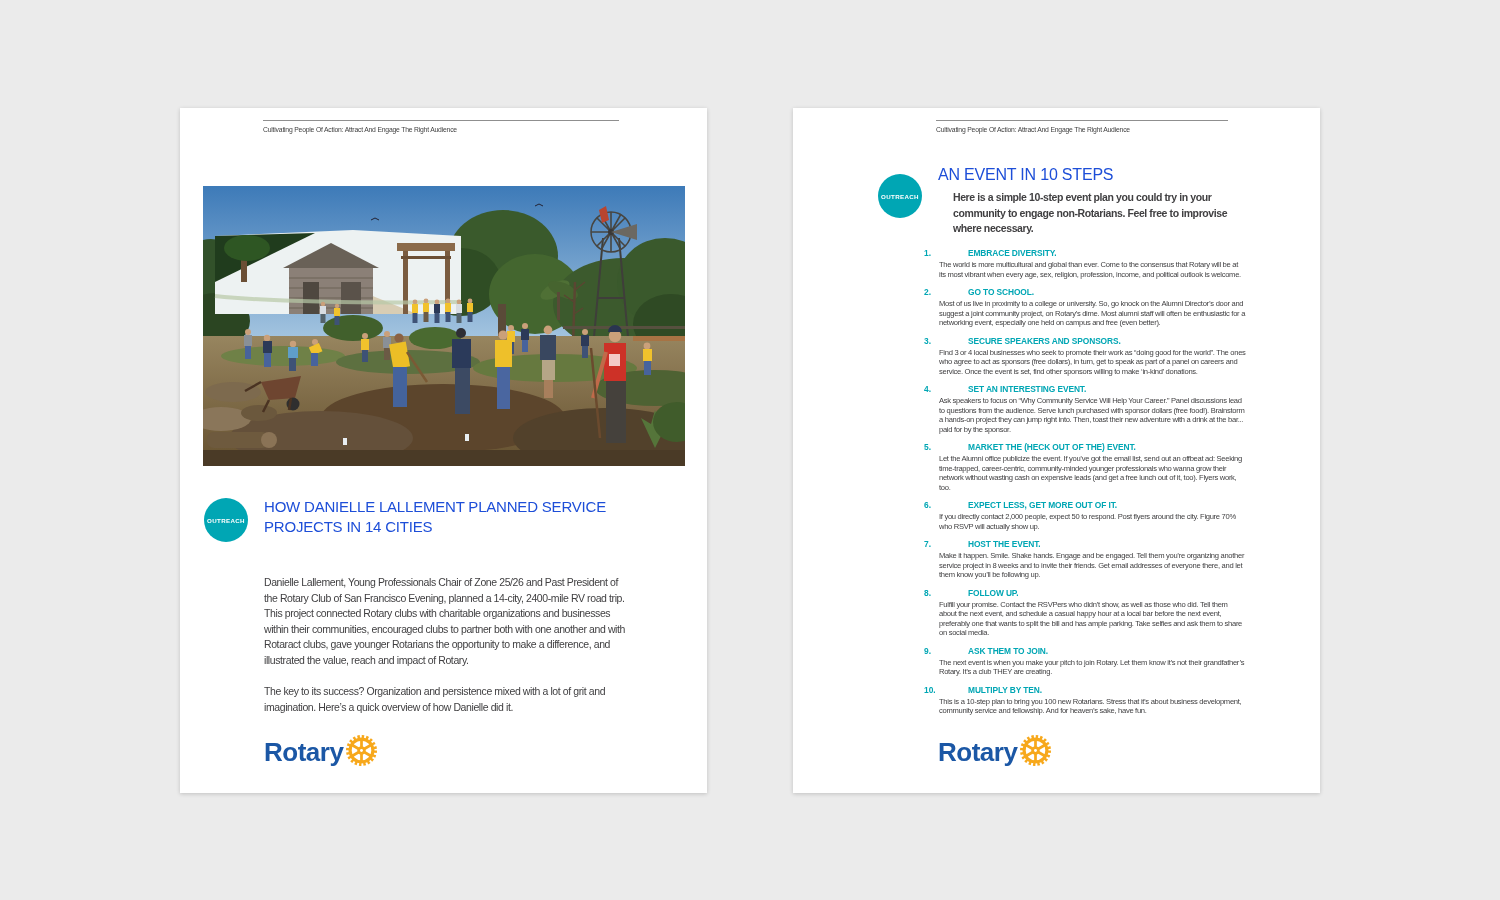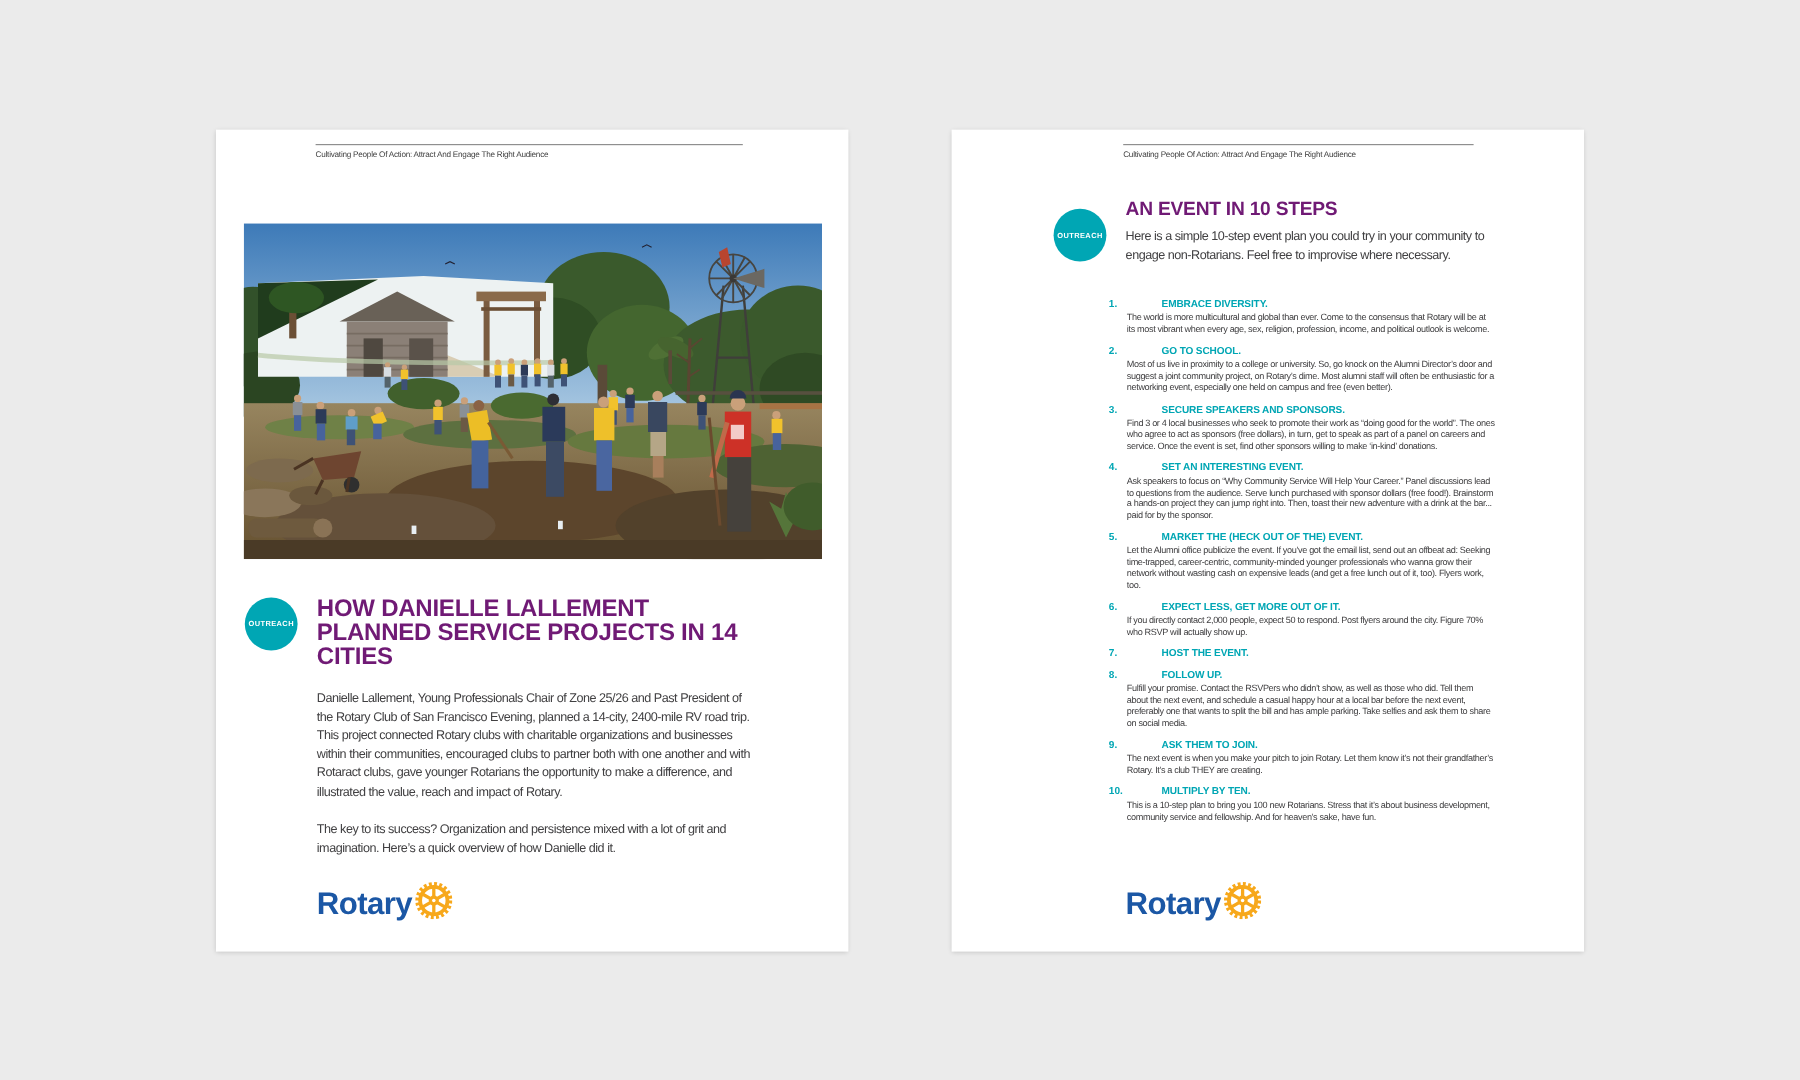--- a/index.html
+++ b/index.html
@@ -25,31 +25,31 @@
 
   .badge {
     position:absolute; width:44px; height:44px; border-radius:50%;
     background:#00a6b4; display:flex; align-items:center; justify-content:center;
   }
   .badge span { color:#ffffff; font-weight:bold; font-size:6.2px; letter-spacing:.35px; }
   .page-left  .badge { left:24px; top:390px; }
   .page-right .badge { left:85px; top:66px; }
 
   .doc-title {
-    position:absolute; color:#701a75; font-weight:bold;
-  }
-  .page-left .doc-title { left:84px; top:389px; width:366px; font-size:20px; line-height:20px; letter-spacing:-0.2px; }
+    position:absolute; color:#1d4ed8; font-weight:normal;
+  }
+  .page-left .doc-title { left:84px; top:389px; width:366px; font-size:15px; line-height:20px; letter-spacing:-0.2px; }
   .page-right .doc-title { left:145px; top:58px; width:330px; font-size:16px; letter-spacing:-0.2px; }
 
   .body-col { position:absolute; left:84px; top:467px; width:362px; }
   .body-col p { font-size:10.5px; line-height:15.5px; letter-spacing:-0.4px; color:#414042; margin-bottom:16px; }
 
   .intro {
-    position:absolute; left:145px; top:82px; width:302px;
-    font-size:10.5px; line-height:15.5px; letter-spacing:-0.4px; color:#414042;
+    position:absolute; left:160px; top:82px; width:302px;
+    font-size:10.5px; line-height:15.5px; letter-spacing:-0.4px; color:#414042;font-weight:bold;
   }
 
   .steps { position:absolute; left:131px; top:140px; width:322px; }
   .step { position:relative; padding-left:15px; margin-bottom:8px; }
   .step-num {
     position:absolute; left:0; top:0; width:14px;
     color:#00a6b4; font-weight:bold; font-size:8.4px;
   }
   .step-title { color:#00a6b4; font-weight:bold; font-size:8.4px; letter-spacing:-0.1px; margin-bottom:2px;margin-left:29px; }
   .step-body  { font-size:7.6px; line-height:9.5px; letter-spacing:-0.3px; color:#414042; }
@@ -313,20 +313,21 @@
       <div class="step-body">Let the Alumni office publicize the event. If you’ve got the email list, send out an offbeat ad: Seeking time-trapped, career-centric, community-minded younger professionals who wanna grow their network without wasting cash on expensive leads (and get a free lunch out of it, too). Flyers work, too.</div>
     </div>
     <div class="step">
       <span class="step-num">6.</span>
       <div class="step-title">EXPECT LESS, GET MORE OUT OF IT.</div>
       <div class="step-body">If you directly contact 2,000 people, expect 50 to respond. Post flyers around the city. Figure 70% who RSVP will actually show up.</div>
     </div>
     <div class="step">
       <span class="step-num">7.</span>
       <div class="step-title">HOST THE EVENT.</div>
+      <div class="step-body">Make it happen. Smile. Shake hands. Engage and be engaged. Tell them you’re organizing another service project in 8 weeks and to invite their friends. Get email addresses of everyone there, and let them know you’ll be following up.</div>
     </div>
     <div class="step">
       <span class="step-num">8.</span>
       <div class="step-title">FOLLOW UP.</div>
       <div class="step-body">Fulfill your promise. Contact the RSVPers who didn’t show, as well as those who did. Tell them about the next event, and schedule a casual happy hour at a local bar before the next event, preferably one that wants to split the bill and has ample parking. Take selfies and ask them to share on social media.</div>
     </div>
     <div class="step">
       <span class="step-num">9.</span>
       <div class="step-title">ASK THEM TO JOIN.</div>
       <div class="step-body">The next event is when you make your pitch to join Rotary. Let them know it’s not their grandfather’s Rotary. It’s a club THEY are creating.</div>

